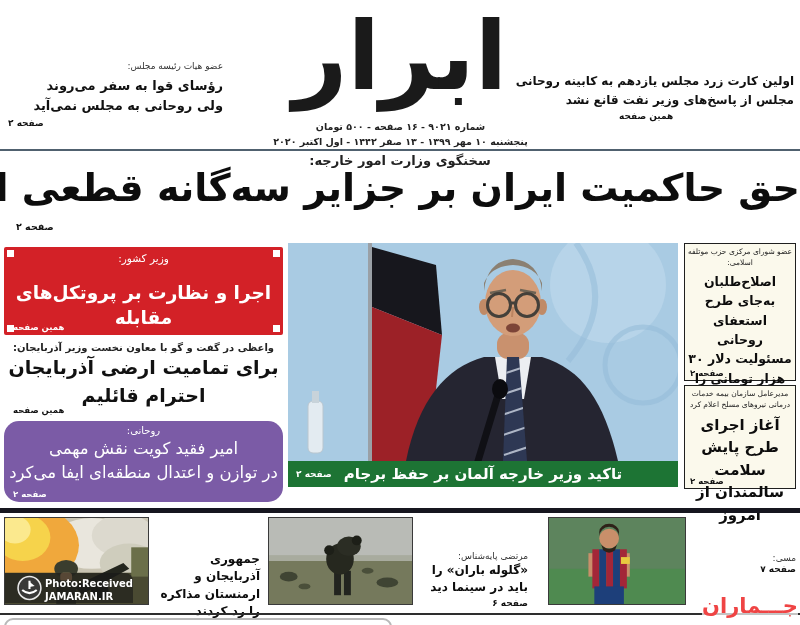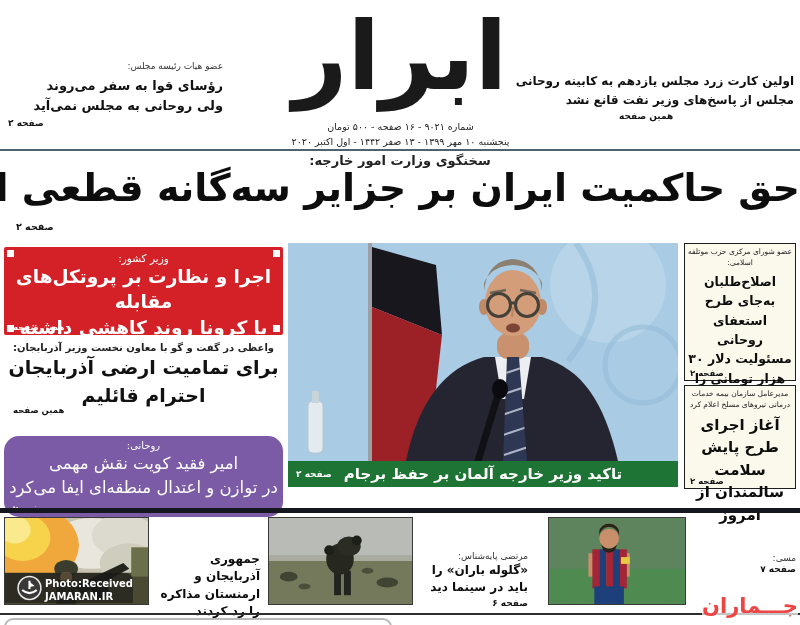--- a/index.html
+++ b/index.html
@@ -6,21 +6,21 @@
   .page{
     position:relative;width:800px;height:625px;margin:0 auto;
     background:#ffffff;overflow:hidden;direction:rtl;
     font-family:"DejaVu Sans",sans-serif;color:#111;
   }
   .abs{position:absolute;}
 
   
   .masthead{left:0;right:0;top:-10px;height:132px;line-height:132px;
     text-align:center;font-size:95px;font-weight:bold;color:#1a1a1a;letter-spacing:2px;}
-  .issueline{left:1px;right:0;top:120px;text-align:center;font-size:9.5px;font-weight:normal;color:#222;line-height:1.55;}
+  .issueline{left:1px;right:0;top:120px;text-align:center;font-size:9.5px;font-weight:bold;color:#222;line-height:1.55;}
 
   
   .ear{width:215px;font-size:13px;line-height:1.55;}
   .ear .kick{font-size:9px;color:#333;font-weight:normal;margin-bottom:2px;}
   .ear .hl{font-weight:bold;white-space:nowrap;}
   .ear .pg{font-size:9px;font-weight:bold;text-align:left;margin-top:1px;}
   .ear-left{left:8px;top:60px;text-align:right;}
   .ear-right{right:6px;top:72px;text-align:right;}
 
   .rule-top{left:0;right:0;top:149px;height:2px;background:#50616f;}
@@ -28,30 +28,30 @@
   
   .lead-kick{left:0;right:0;top:153px;text-align:center;font-size:13px;font-weight:bold;color:#222;}
   .lead-hl{left:0;right:0;top:166px;text-align:center;font-size:38px;font-weight:bold;
     white-space:nowrap;color:#0d0d0d;letter-spacing:-0.5px;}
   .lead-pg{left:16px;top:221px;font-size:9.5px;font-weight:bold;}
 
   
   .lc{left:4px;width:279px;text-align:center;}
   .redbox{top:247px;height:88px;background:#d32127;color:#fff;border-radius:2px;}
   .redbox .kick{font-size:10.5px;padding-top:5px;}
-  .redbox .hl{font-size:18.5px;font-weight:bold;line-height:1.35;margin-top:1px;}
+  .redbox .hl{font-size:18.5px;font-weight:bold;line-height:1.35;margin-top:17px;}
   .corner{position:absolute;width:7px;height:7px;background:#fff;}
   .pg-left{position:absolute;left:9px;bottom:3px;font-size:8.5px;font-weight:bold;}
 
   .azerbox{top:342px;height:76px;background:#fff;color:#111;}
   .azerbox .kick{font-size:10px;font-weight:bold;color:#222;}
   .azerbox .hl{font-size:19px;font-weight:bold;line-height:1.35;margin-top:2px;}
   .azerbox .pg-left{color:#111;}
 
-  .purplebox{top:436px;height:81px;background:#7b5ba6;color:#fff;border-radius:15px;}
+  .purplebox{top:421px;height:81px;background:#7b5ba6;color:#fff;border-radius:15px;}
   .purplebox .kick{font-size:10px;padding-top:4px;}
   .purplebox .hl{font-size:16.5px;font-weight:normal;line-height:1.4;margin-top:1px;}
 
   
   .mainphoto{left:288px;top:243px;width:390px;height:218px;overflow:hidden;background:#a9cbe3;}
   .mainphoto svg{display:block;width:100%;height:100%;}
   .caption-bar{left:288px;top:461px;width:390px;height:26px;background:#1d7434;color:#fff;
     text-align:center;font-size:15px;font-weight:bold;line-height:26px;}
   .caption-bar .pg{position:absolute;left:8px;top:0;font-size:9px;font-weight:bold;}
 

